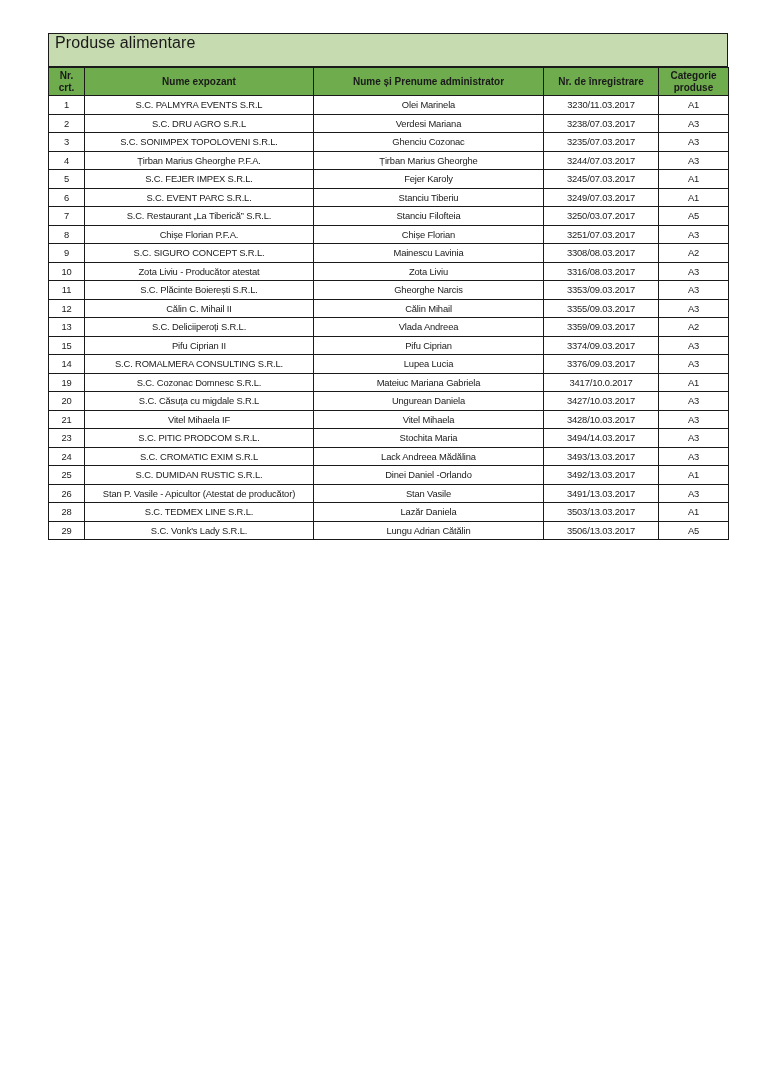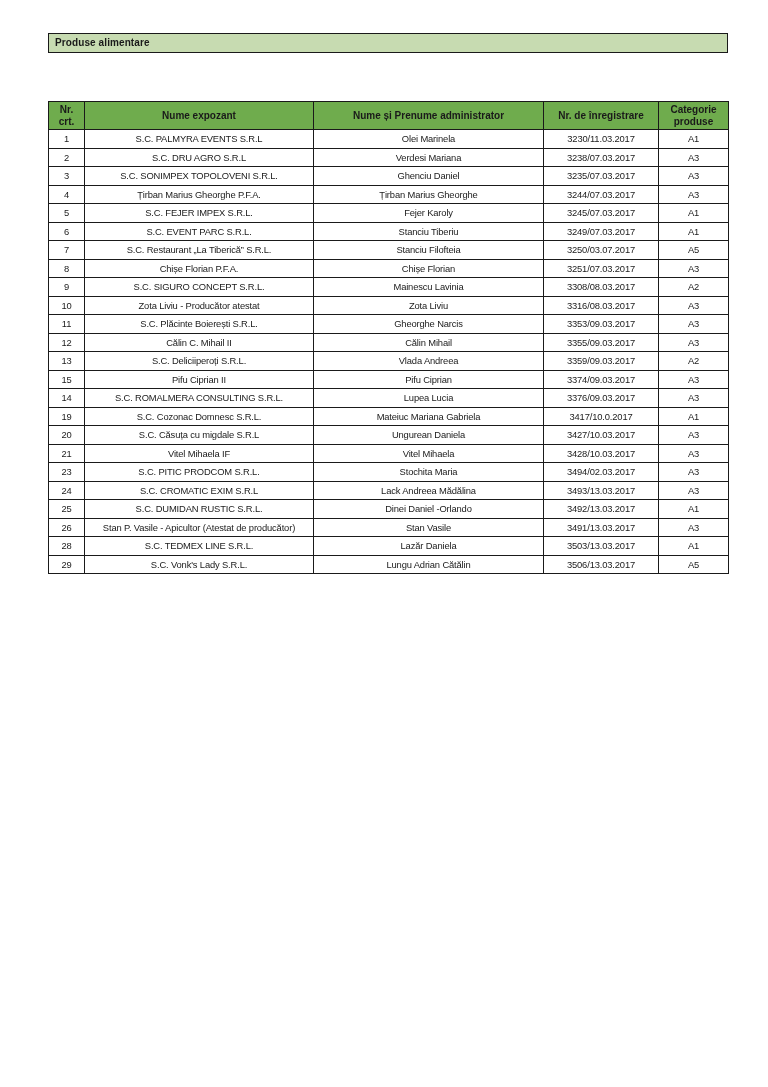--- a/index.html
+++ b/index.html
@@ -15,36 +15,35 @@
     width: 768px; height: 1087px;
     background: #ffffff;
   }
   .doc-table {
     position: absolute;
     left: 48px; top: 33px;
     width: 680px;
   }
   .title-bar {
     width: 100%;
-    height: 20px;
+    height: 34px;
     background: var(--title-bg, #c7dbb1);
     border: 1.5px solid #1a1a1a;
     border-bottom: 1px solid #1a1a1a;
-    font-size: 10px;
-    font-weight: bold;
+    font-size: 16px;
+    font-weight: normal;
     line-height: 17px;
     padding-left: 6px;
     letter-spacing: 0.1px;
   }
   table {
     width: 680px;
     table-layout: fixed;
     border-collapse: collapse;
     border: 1.5px solid #1a1a1a;
-    margin-top: 48px;
   }
   col.c0 { width: 36px; }
   col.c1 { width: 229px; }
   col.c2 { width: 230px; }
   col.c3 { width: 115px; }
   col.c4 { width: 70px; }
   th, td {
     border: 1px solid #1a1a1a;
     text-align: center;
     vertical-align: middle;
@@ -101,21 +100,21 @@
           <tr>
             <td>2</td>
             <td>S.C. DRU AGRO S.R.L</td>
             <td>Verdesi Mariana</td>
             <td>3238/07.03.2017</td>
             <td>A3</td>
           </tr>
           <tr>
             <td>3</td>
             <td>S.C. SONIMPEX TOPOLOVENI S.R.L.</td>
-            <td>Ghenciu Daniel</td>
+            <td>Ghenciu Cozonac</td>
             <td>3235/07.03.2017</td>
             <td>A3</td>
           </tr>
           <tr>
             <td>4</td>
             <td>Țirban Marius Gheorghe P.F.A.</td>
             <td>Țirban Marius Gheorghe</td>
             <td>3244/07.03.2017</td>
             <td>A3</td>
           </tr>
@@ -214,21 +213,21 @@
             <td>21</td>
             <td>Vitel Mihaela IF</td>
             <td>Vitel Mihaela</td>
             <td>3428/10.03.2017</td>
             <td>A3</td>
           </tr>
           <tr>
             <td>23</td>
             <td>S.C. PITIC PRODCOM S.R.L.</td>
             <td>Stochita Maria</td>
-            <td>3494/02.03.2017</td>
+            <td>3494/14.03.2017</td>
             <td>A3</td>
           </tr>
           <tr>
             <td>24</td>
             <td>S.C. CROMATIC EXIM S.R.L</td>
             <td>Lack Andreea Mădălina</td>
             <td>3493/13.03.2017</td>
             <td>A3</td>
           </tr>
           <tr>

